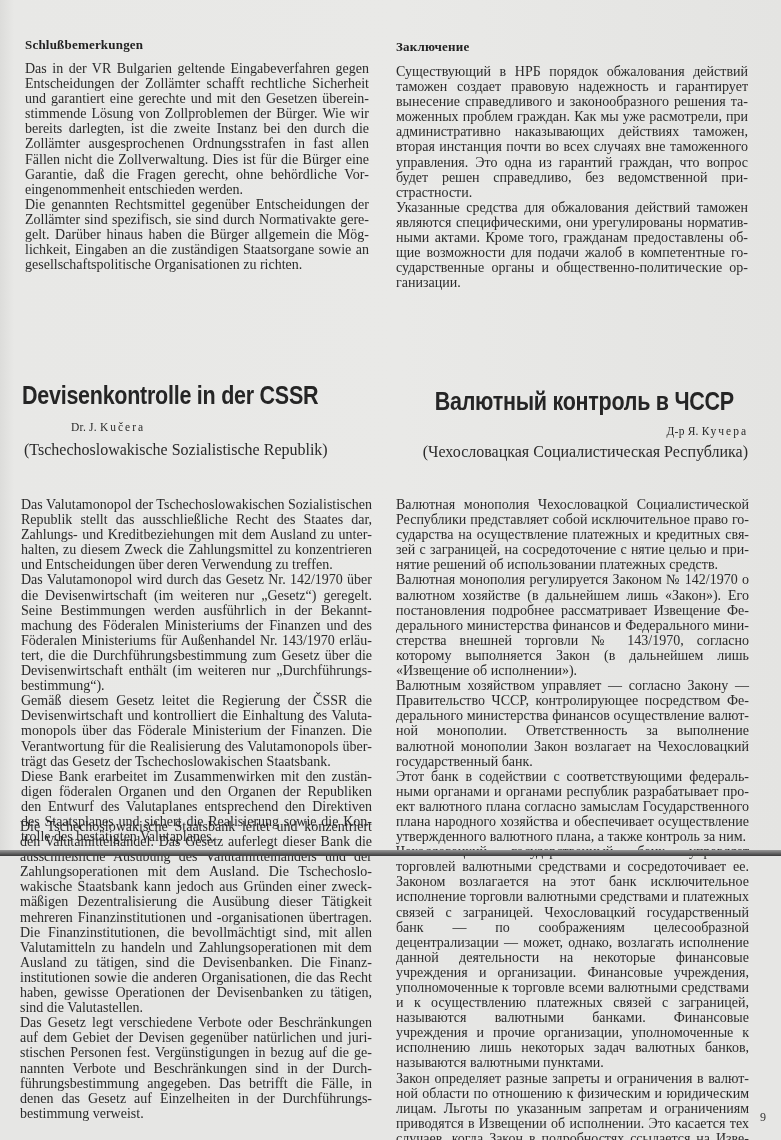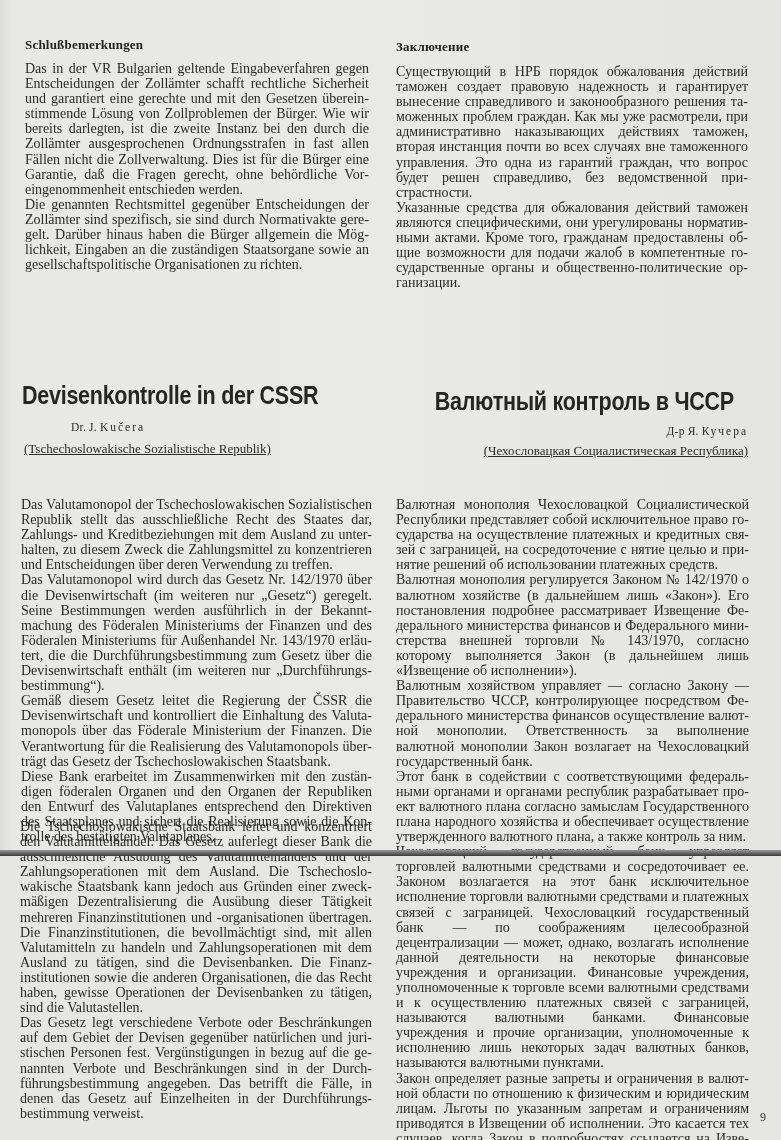--- a/index.html
+++ b/index.html
@@ -63,23 +63,22 @@
       font-size: 11.5px;
       letter-spacing: 0.2px;
       white-space: nowrap;
       margin-left: 47px;
     }
     .author .spaced {
       letter-spacing: 2px;
     }
     .affil {
       position: absolute;
-      font-size: 13px;
+      font-size: 16px;
       white-space: nowrap;
-      text-decoration: underline;
     }
     .page-number {
       position: absolute;
       font-size: 12px;
       color: #333;
     }
   </style>
 </head>
 <body>
 

